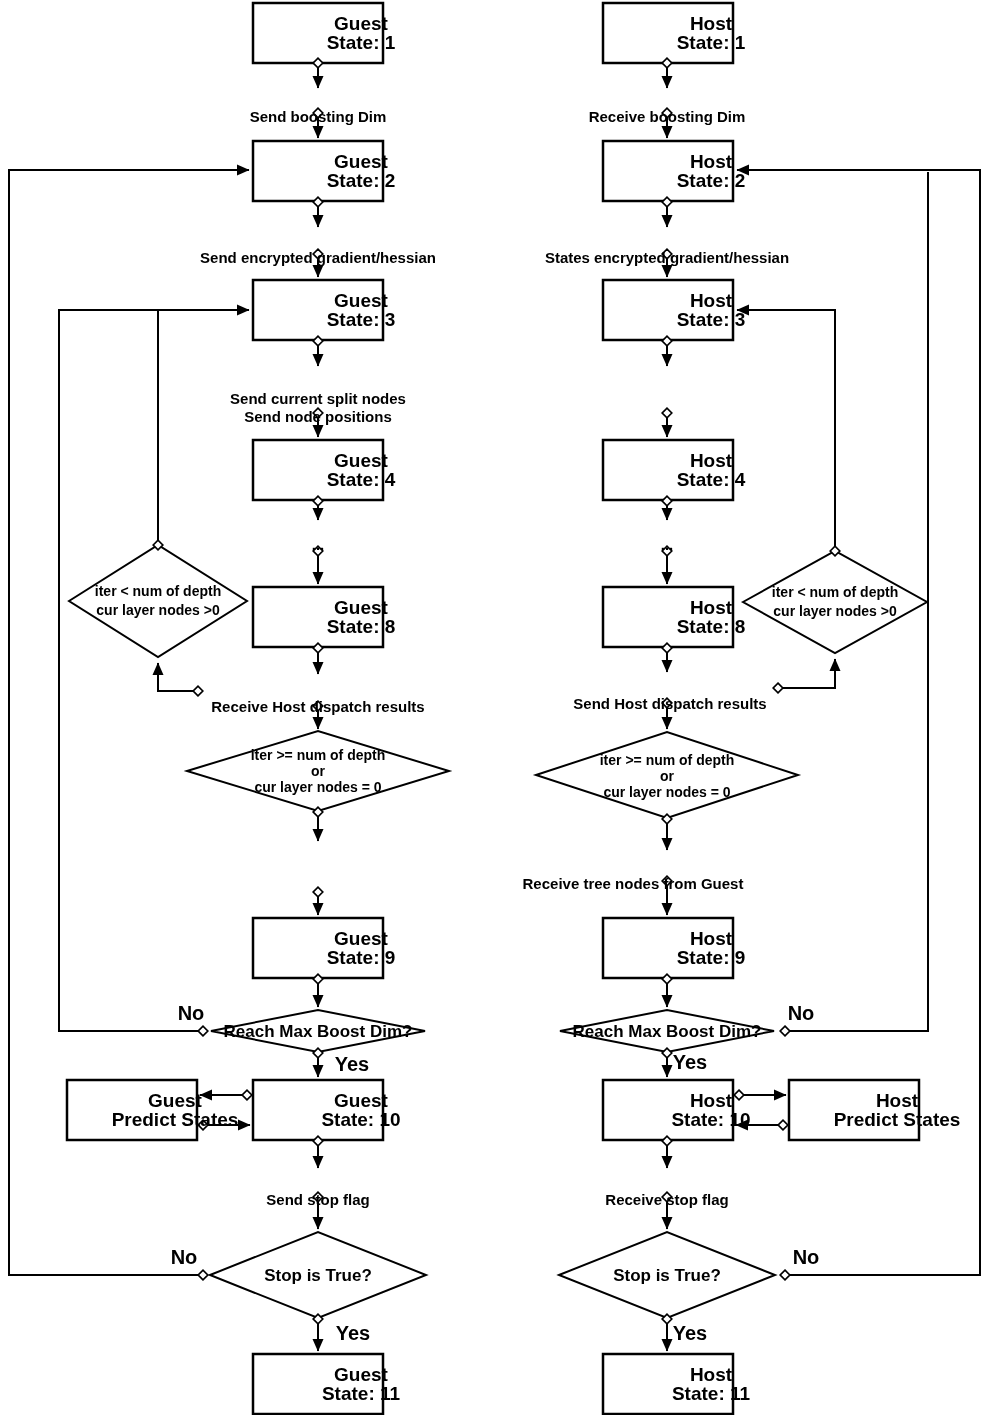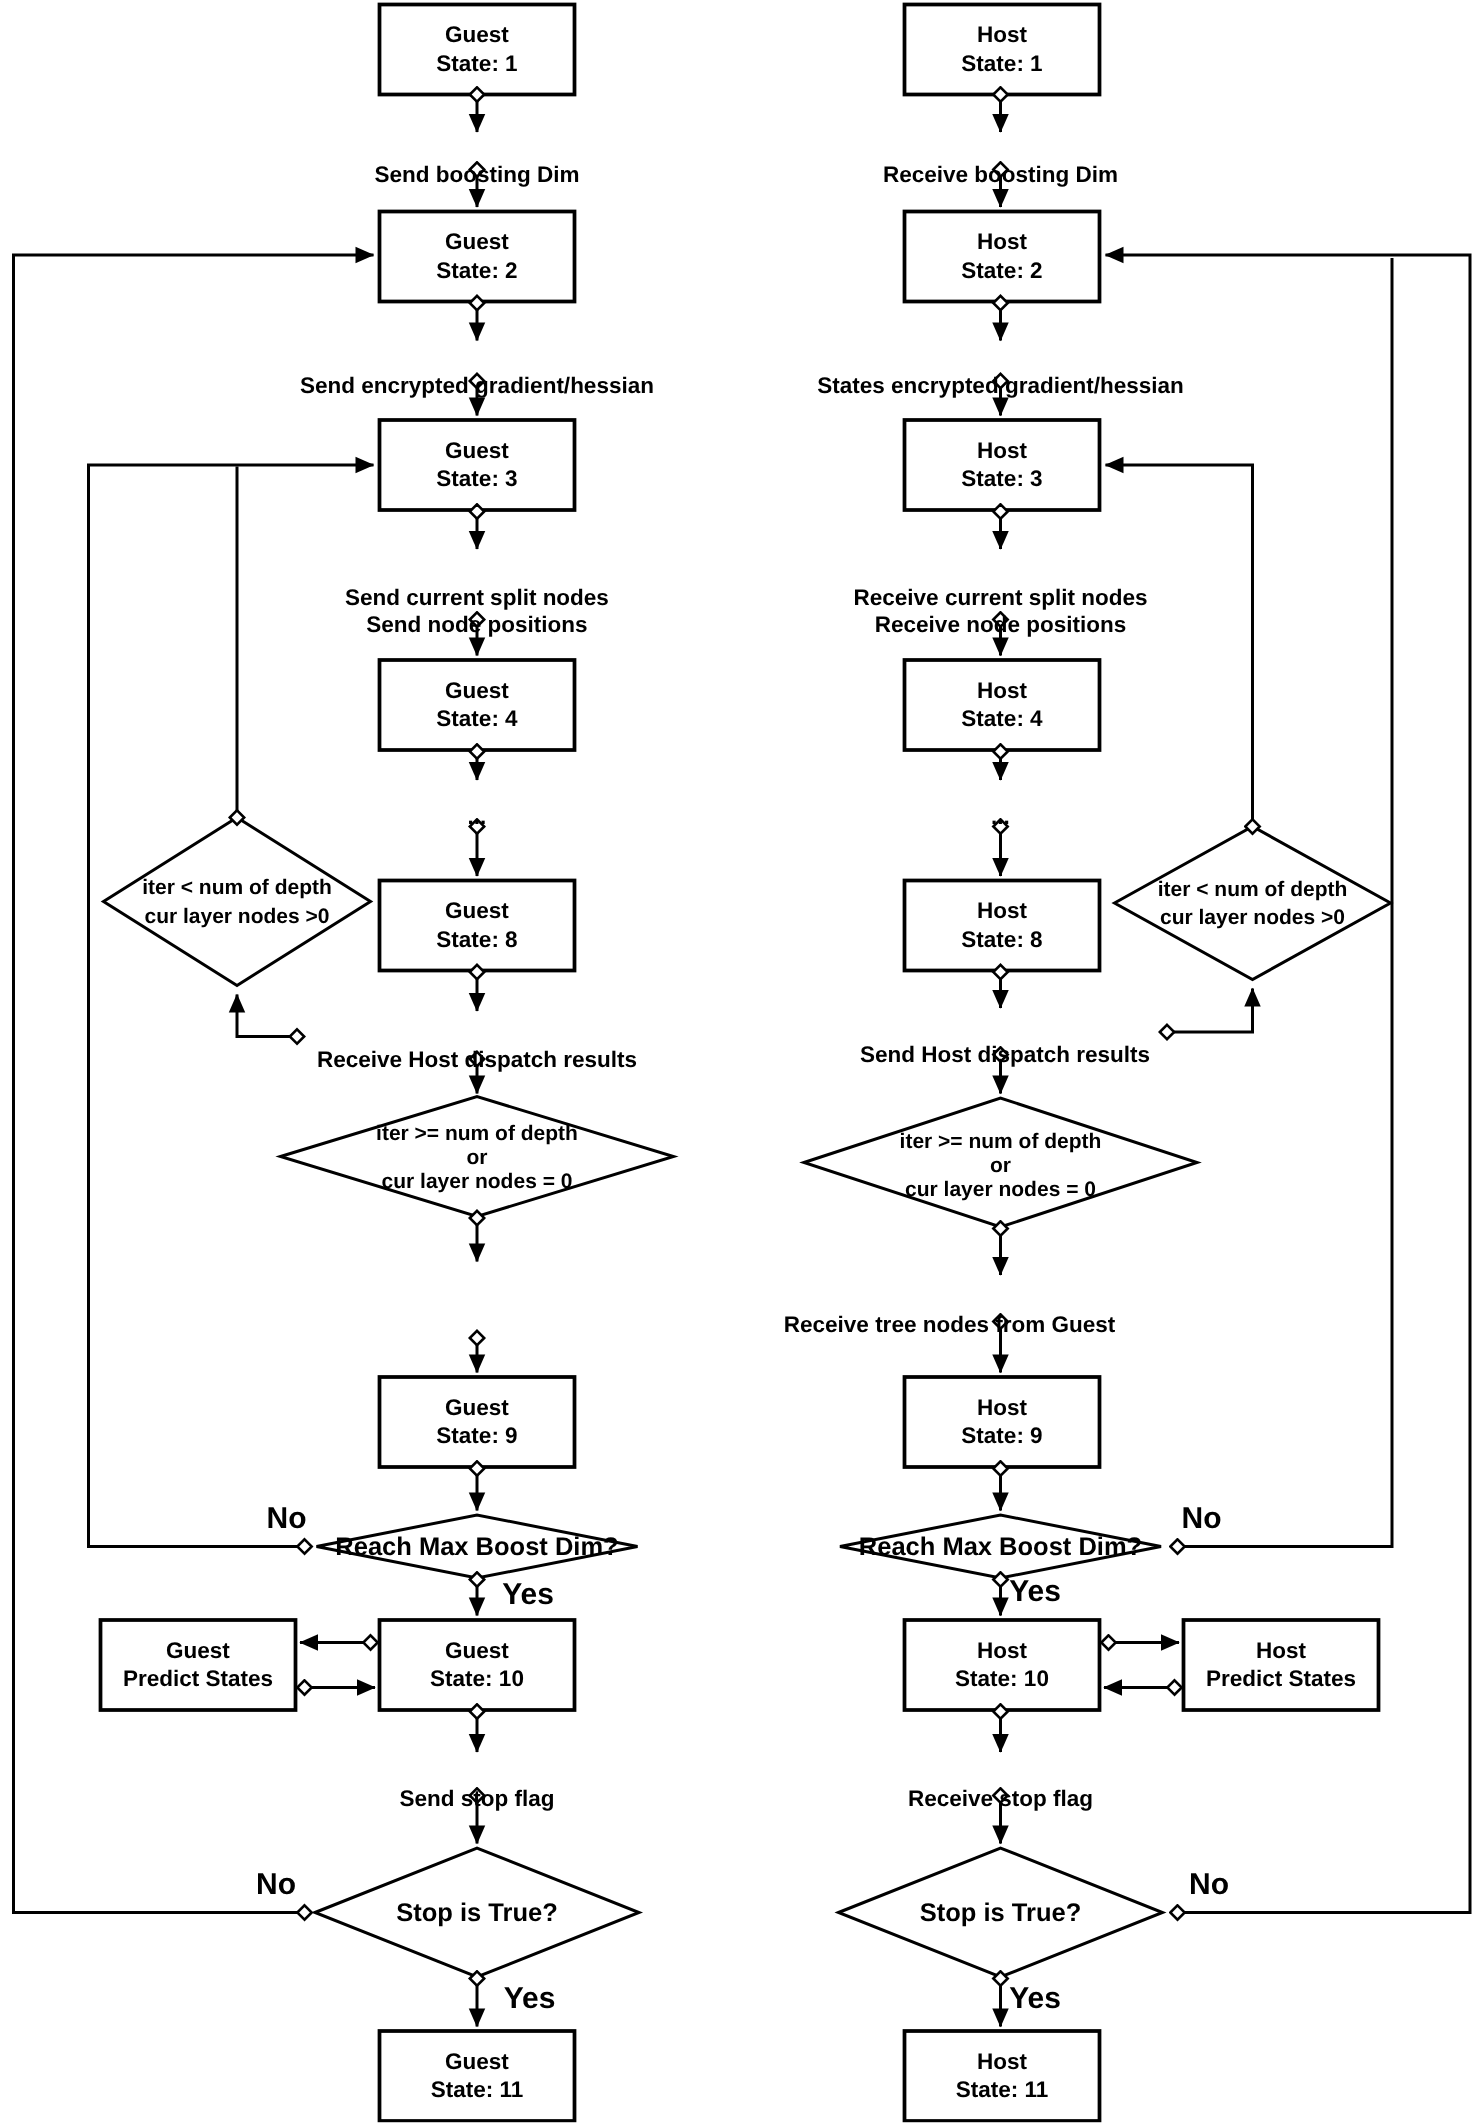--- a/index.html
+++ b/index.html
@@ -4,21 +4,21 @@
 <style>
   html,body{margin:0;padding:0;background:#ffffff;}
   .canvas{
     position:relative;width:989px;height:1415px;background:#ffffff;
     font-family:"Liberation Sans",sans-serif;font-weight:bold;color:#000;
     overflow:hidden;
   }
   .canvas svg{position:absolute;left:0;top:0;}
   .blabel{
     position:absolute;display:flex;flex-direction:column;align-items:center;
-    justify-content:center;text-align:center;font-size:15px;line-height:19px;
+    justify-content:center;text-align:center;font-size:19px;line-height:19px;margin-left:43px;
   }
   .elabel{
     position:absolute;transform:translate(-50%,-50%);white-space:nowrap;
     font-size:15px;text-align:center;line-height:18px;margin-top:16px;
   }
   .dlabel{
     position:absolute;transform:translate(-50%,-50%);white-space:nowrap;
     font-size:14px;text-align:center;line-height:19px;
   }
   .dlabel.exit{line-height:16px;}
@@ -227,24 +227,20 @@
   <span>Host</span>
   <span>Predict States</span>
 </div>
 <div class="blabel" style="left:603px;top:1354px;width:130px;height:60px">
   <span>Host</span>
   <span>State: 11</span>
 </div>
 
 <div class="elabel" style="left:667px;top:101px">Receive boosting Dim</div>
 <div class="elabel" style="left:667px;top:242px">States encrypted gradient/hessian</div>
-<div class="elabel" style="left:667px;top:392px">
-  <div>Receive current split nodes</div>
-  <div>Receive node positions</div>
-</div>
 <div class="elabel" style="left:667px;top:529px">...</div>
 <div class="elabel" style="left:670px;top:688px">Send Host dispatch results</div>
 <div class="elabel" style="left:633px;top:868px">Receive tree nodes from Guest</div>
 <div class="elabel" style="left:667px;top:1184px">Receive stop flag</div>
 
 <div class="dlabel" style="left:835px;top:602px">
   <div>iter &lt; num of depth</div>
   <div>cur layer nodes &gt;0</div>
 </div>
 <div class="dlabel exit" style="left:667px;top:776px">

